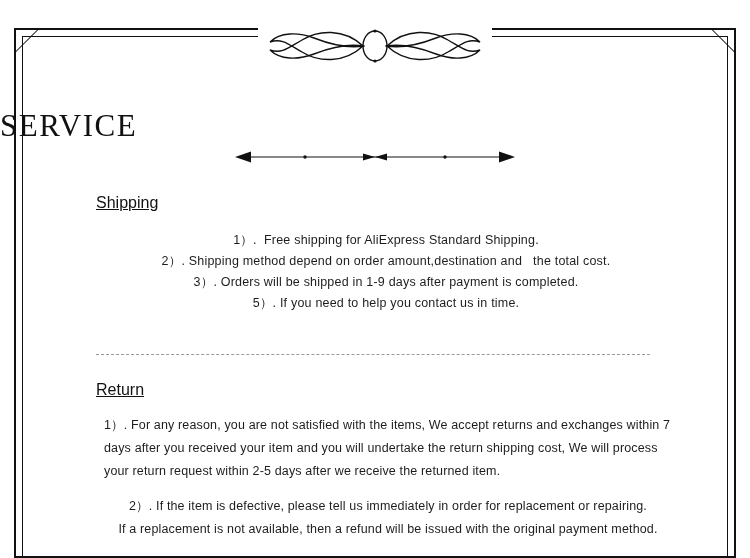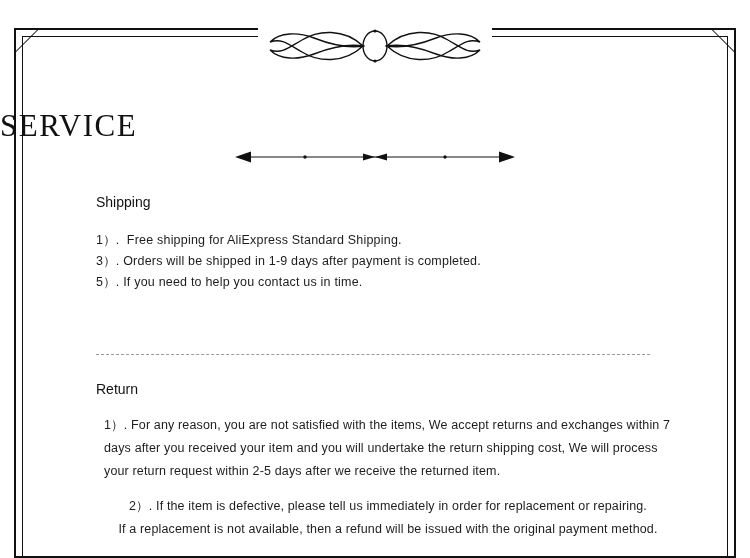--- a/index.html
+++ b/index.html
@@ -89,32 +89,34 @@
     left: 235px;
     top: 148px;
     width: 280px;
     height: 18px;
   }
 
   
   .section-head {
     position: absolute;
     font-family: "Liberation Sans", sans-serif;
-    font-size: 14px;
+    font-size: 16px;
     font-weight: 400;
     color: #111;
+    text-decoration: underline;
   }
   .shipping-head { left: 96px; top: 194px; }
   .return-head   { left: 96px; top: 381px; }
 
   .list {
     position: absolute;
     left: 96px;
     top: 230px;
     width: 580px;
+    text-align: center;
   }
   .list-item {
     font-size: 12.5px;
     line-height: 21px;
     color: #1d1d1d;
     letter-spacing: 0.2px;
     white-space: pre;
   }
 
   .divider {
@@ -176,20 +178,21 @@
       <polygon points="140,9 128,5.5 128,12.5" fill="#111"></polygon>
       <polygon points="140,9 152,5.5 152,12.5" fill="#111"></polygon>
       <circle cx="70" cy="9" r="1.7" fill="#111"></circle>
       <circle cx="210" cy="9" r="1.7" fill="#111"></circle>
     </svg>
   </div>
 
   <div class="section-head shipping-head">Shipping</div>
   <div class="list">
     <div class="list-item">1）.  Free shipping for AliExpress Standard Shipping.</div>
+    <div class="list-item">2）. Shipping method depend on order amount,destination and   the total cost.</div>
     <div class="list-item">3）. Orders will be shipped in 1-9 days after payment is completed.</div>
     <div class="list-item">5）. If you need to help you contact us in time.</div>
   </div>
 
   <div class="divider"></div>
 
   <div class="section-head return-head">Return</div>
   <div class="para para-1">1）. For any reason, you are not satisfied with the items, We accept returns and exchanges within 7 days after you received your item and you will undertake the return shipping cost, We will process your return request within 2-5 days after we receive the returned item.</div>
   <div class="para para-2">
     <span class="l">2）. If the item is defective, please tell us immediately in order for replacement or repairing.</span>

